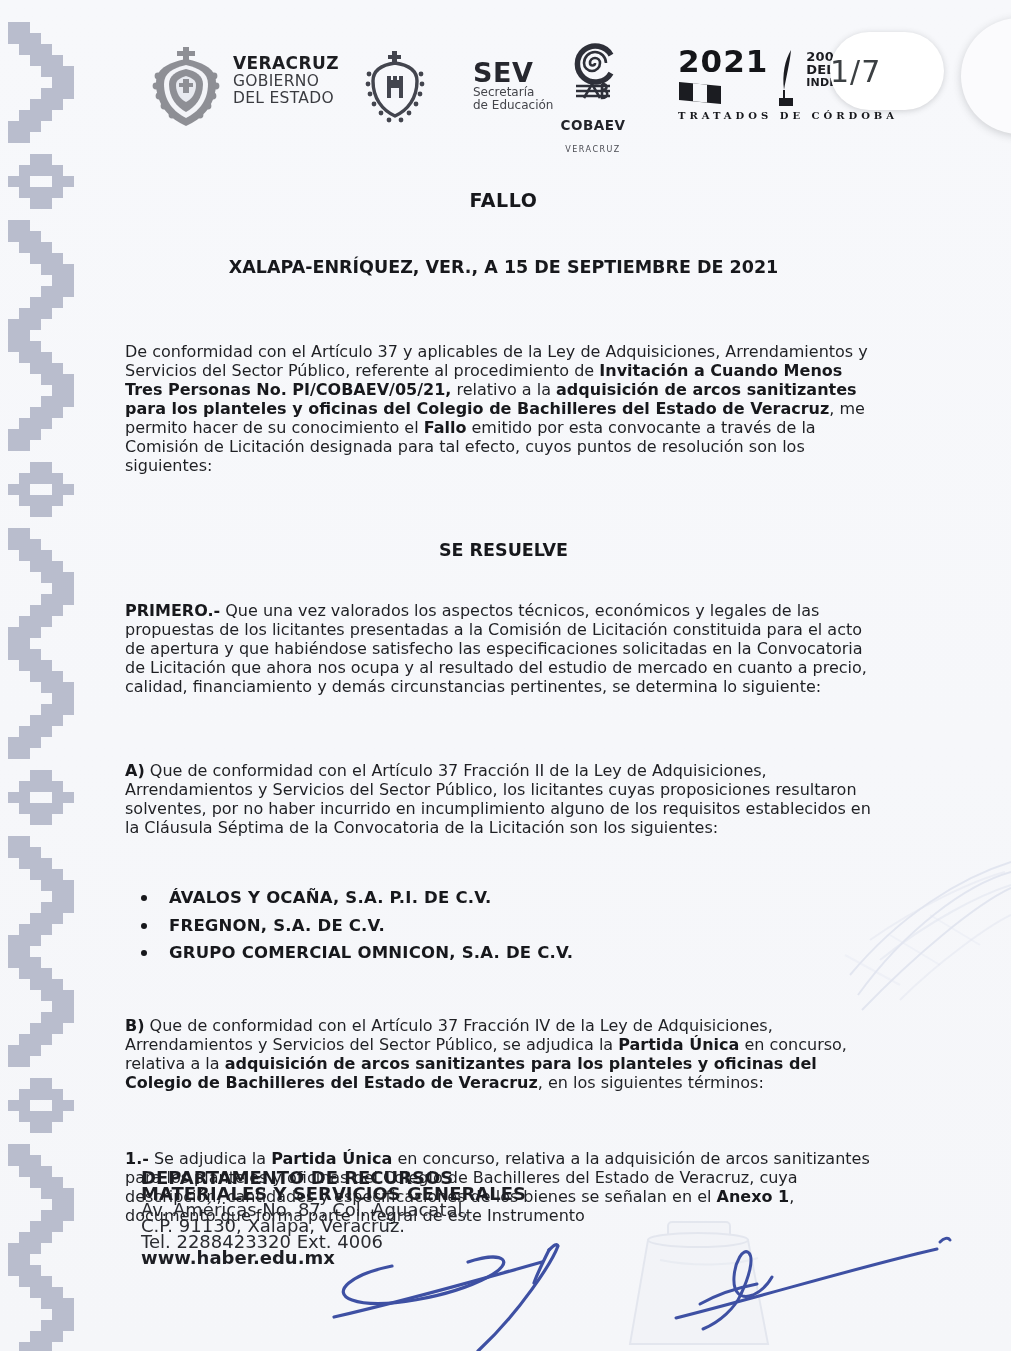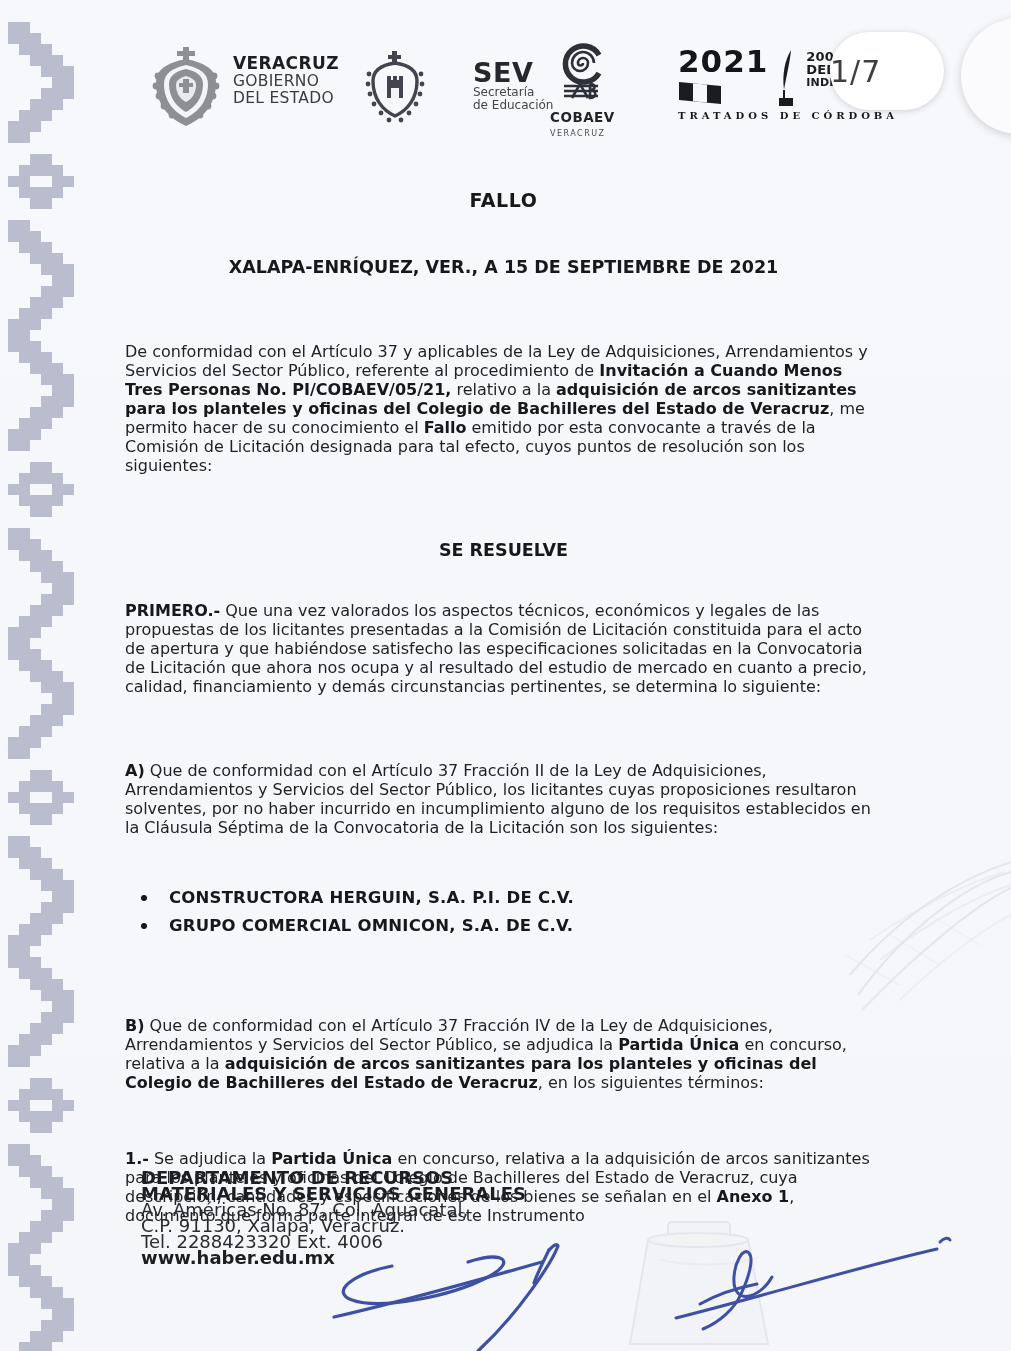--- a/index.html
+++ b/index.html
@@ -19,21 +19,21 @@
   .logo-band{position:absolute;left:2px;top:0;width:1011px;height:160px;z-index:3;}
   .logo{position:absolute;display:flex;align-items:flex-start;gap:9px;color:#26272c;}
   .logo-veracruz{left:146px;top:46px;}
   .lv-text{margin-top:8px;line-height:1.12;}
   .lv-title{font-weight:800;font-size:17px;letter-spacing:.4px;color:#1d1e22;}
   .lv-sub{font-size:15.5px;color:#3a3b40;letter-spacing:.3px;}
   .logo-sev{left:362px;top:50px;gap:47px;}
   .ls-text{margin-top:10px;line-height:1.15;}
   .ls-title{font-weight:800;font-size:27px;letter-spacing:.5px;color:#26272e;line-height:.95;}
   .ls-sub{font-size:12px;color:#44454b;}
-  .logo-cobaev{left:548px;top:42px;flex-direction:column;align-items:flex-start;gap:4px;width:86px;text-align:center;}
+  .logo-cobaev{left:548px;top:42px;flex-direction:column;align-items:center;gap:12px;width:86px;text-align:center;}
   .lc-title{font-weight:800;font-size:13.5px;letter-spacing:.5px;color:#23242a;margin-top:1px;}
   .lc-sub{font-size:8px;letter-spacing:1.5px;color:#4a4b52;}
   .logo-2021{left:676px;top:48px;}
   .l21-left{display:flex;flex-direction:column;align-items:flex-start;}
   .l21-year{font-weight:800;font-size:31px;letter-spacing:1px;color:#141519;line-height:.9;}
   .l21-right{margin-top:2px;line-height:1.02;}
   .l21-line{font-weight:800;font-size:13px;color:#1a1b20;letter-spacing:.2px;}
   .l21-line3{font-size:11px;}
   .l21-bottom{position:absolute;left:676px;top:110px;font-family:"DejaVu Serif","Liberation Serif",serif;
     font-size:10px;font-weight:700;letter-spacing:4px;color:#17181c;white-space:nowrap;}
@@ -529,21 +529,22 @@
 
   <p class="doc p1"><span>De conformidad con el Artículo 37 y aplicables de la Ley de Adquisiciones, Arrendamientos y Servicios del Sector Público, referente al procedimiento de </span><b>Invitación a Cuando Menos Tres Personas No. PI/COBAEV/05/21,</b><span> relativo a la </span><b>adquisición de arcos sanitizantes para los planteles y oficinas del Colegio de Bachilleres del Estado de Veracruz</b><span>, me permito hacer de su conocimiento el </span><b>Fallo</b><span> emitido por esta convocante a través de la Comisión de Licitación designada para tal efecto, cuyos puntos de resolución son los siguientes:</span></p>
 
   <div class="doc h-resuelve t-center">SE RESUELVE</div>
 
   <p class="doc p2"><b>PRIMERO.-</b><span> Que una vez valorados los aspectos técnicos, económicos y legales de las propuestas de los licitantes presentadas a la Comisión de Licitación constituida para el acto de apertura y que habiéndose satisfecho las especificaciones solicitadas en la Convocatoria de Licitación que ahora nos ocupa y al resultado del estudio de mercado en cuanto a precio, calidad, financiamiento y demás circunstancias pertinentes, se determina lo siguiente:</span></p>
 
   <p class="doc p3"><b>A)</b><span> Que de conformidad con el Artículo 37 Fracción II de la Ley de Adquisiciones, Arrendamientos y Servicios del Sector Público, los licitantes cuyas proposiciones resultaron solventes, por no haber incurrido en incumplimiento alguno de los requisitos establecidos en la Cláusula Séptima de la Convocatoria de la Licitación son los siguientes:</span></p>
 
   <ul class="bidders doc">
-    <li><span class="dot"></span><span>CONSTRUCTORA HERGUIN, S.A. P.I. DE C.V.</span></li>
+    <li><span class="dot"></span><span>ÁVALOS Y OCAÑA, S.A. P.I. DE C.V.</span></li>
+    <li><span class="dot"></span><span>FREGNON, S.A. DE C.V.</span></li>
     <li><span class="dot"></span><span>GRUPO COMERCIAL OMNICON, S.A. DE C.V.</span></li>
   </ul>
 
   <p class="doc p4"><b>B)</b><span> Que de conformidad con el Artículo 37 Fracción IV de la Ley de Adquisiciones, Arrendamientos y Servicios del Sector Público, se adjudica la </span><b>Partida Única</b><span> en concurso, relativa a la </span><b>adquisición de arcos sanitizantes para los planteles y oficinas del Colegio de Bachilleres del Estado de Veracruz</b><span>, en los siguientes términos:</span></p>
 
   <p class="doc p5"><b>1.-</b><span> Se adjudica la </span><b>Partida Única</b><span> en concurso, relativa a la adquisición de  arcos sanitizantes para los planteles y oficinas del Colegio de Bachilleres del Estado de Veracruz, cuya descripción, cantidades y especificaciones de los bienes se señalan en el </span><b>Anexo 1</b><span>, documento que forma parte integral de este Instrumento</span></p>
 
   <div class="footer">
     <div class="fb">DEPARTAMENTO DE RECURSOS</div>
     <div class="fb">MATERIALES Y SERVICIOS GENERALES</div>

